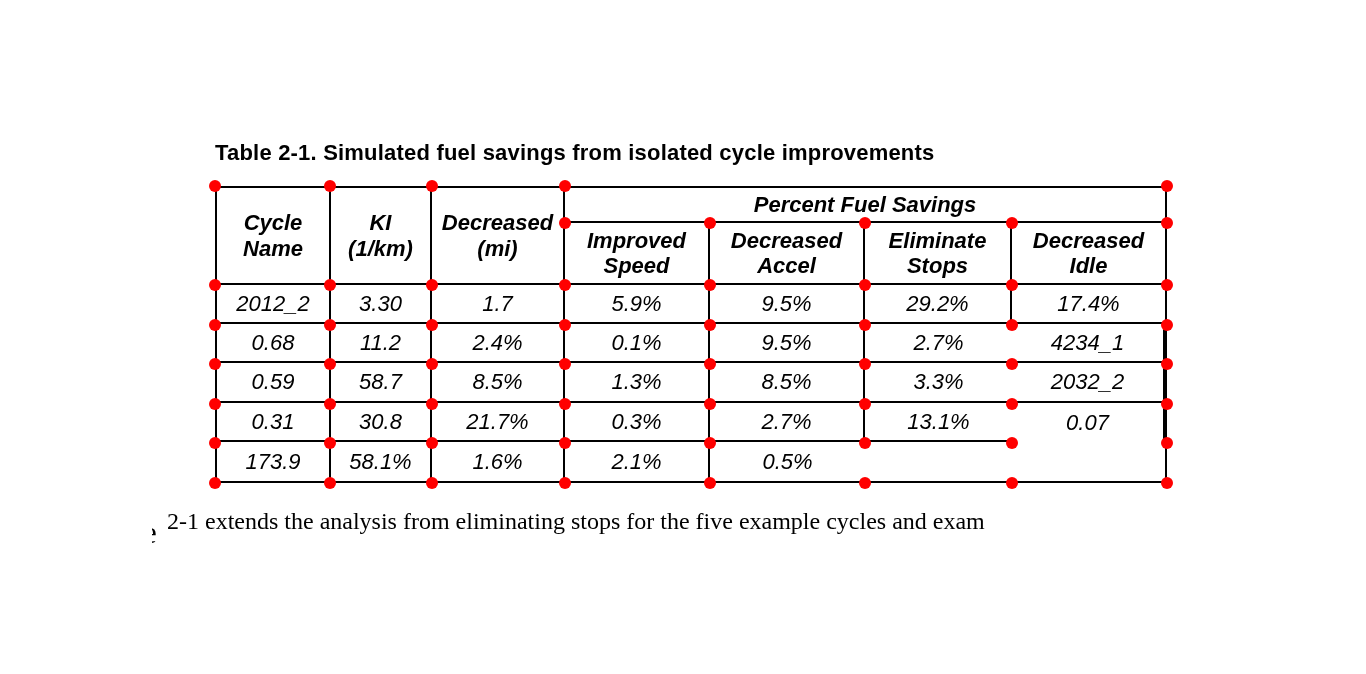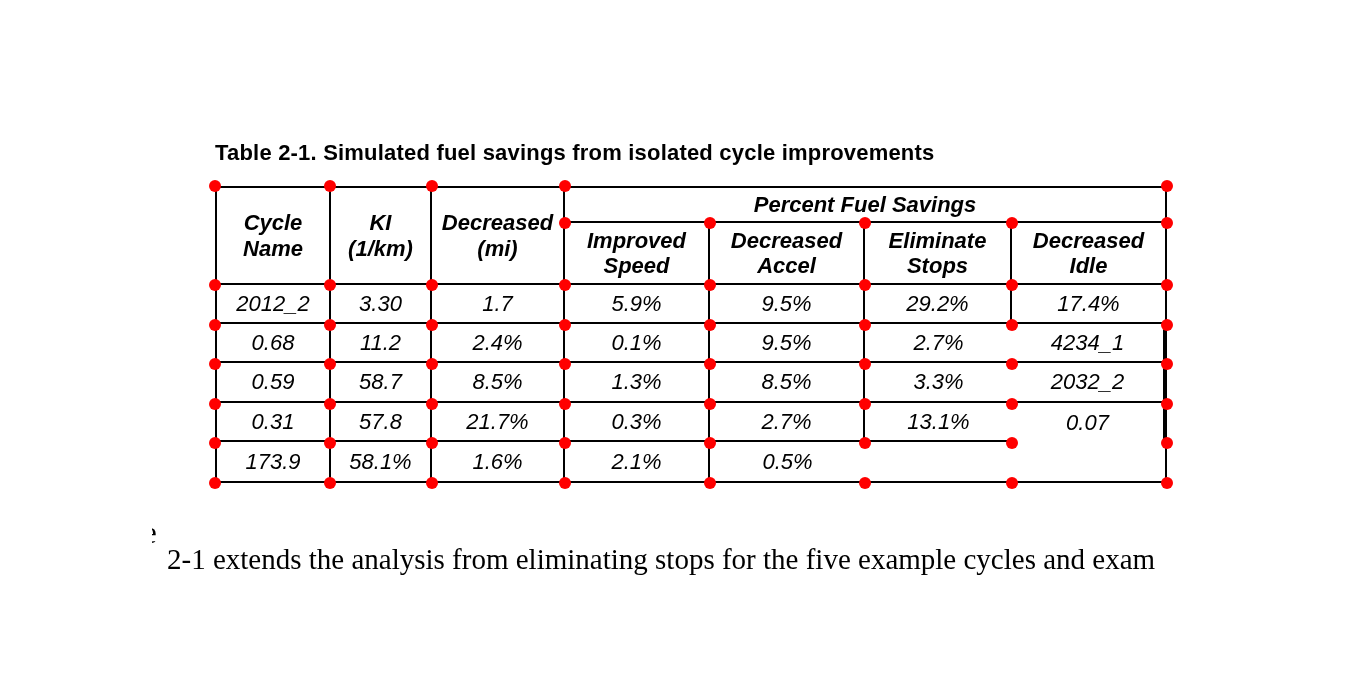--- a/index.html
+++ b/index.html
@@ -74,23 +74,23 @@
     height: 12px;
     border-radius: 50%;
     background: #ff0000;
     transform: translate(-50%, -50%);
   }
 
   
   .body-text {
     position: absolute;
     left: 167px;
-    top: 540px;
+    top: 502px;
     font-family: "Liberation Serif", serif;
-    font-size: 29px;
+    font-size: 24px;
     line-height: 38px;
     white-space: nowrap;
   }
   .frag-clip {
     position: absolute;
     left: 152px;
     top: 514px;
     width: 6px;
     height: 38px;
     overflow: hidden;
@@ -145,21 +145,21 @@
   <div class="cell br bb">4234_1</div>
   <div class="cell br bb">0.59</div>
   <div class="cell br bb">58.7</div>
   <div class="cell br bb">8.5%</div>
   <div class="cell br bb">1.3%</div>
   <div class="cell br bb">8.5%</div>
   <div class="cell bb">3.3%</div>
 
   <div class="cell br bb">2032_2</div>
   <div class="cell br bb">0.31</div>
-  <div class="cell br bb">57.8</div>
+  <div class="cell br bb">30.8</div>
   <div class="cell br bb">21.7%</div>
   <div class="cell br bb">0.3%</div>
   <div class="cell br bb">2.7%</div>
   <div class="cell bb">13.1%</div>
 
   <div class="cell br">0.07</div>
   <div class="cell br">173.9</div>
   <div class="cell br">58.1%</div>
   <div class="cell br">1.6%</div>
   <div class="cell br">2.1%</div>

